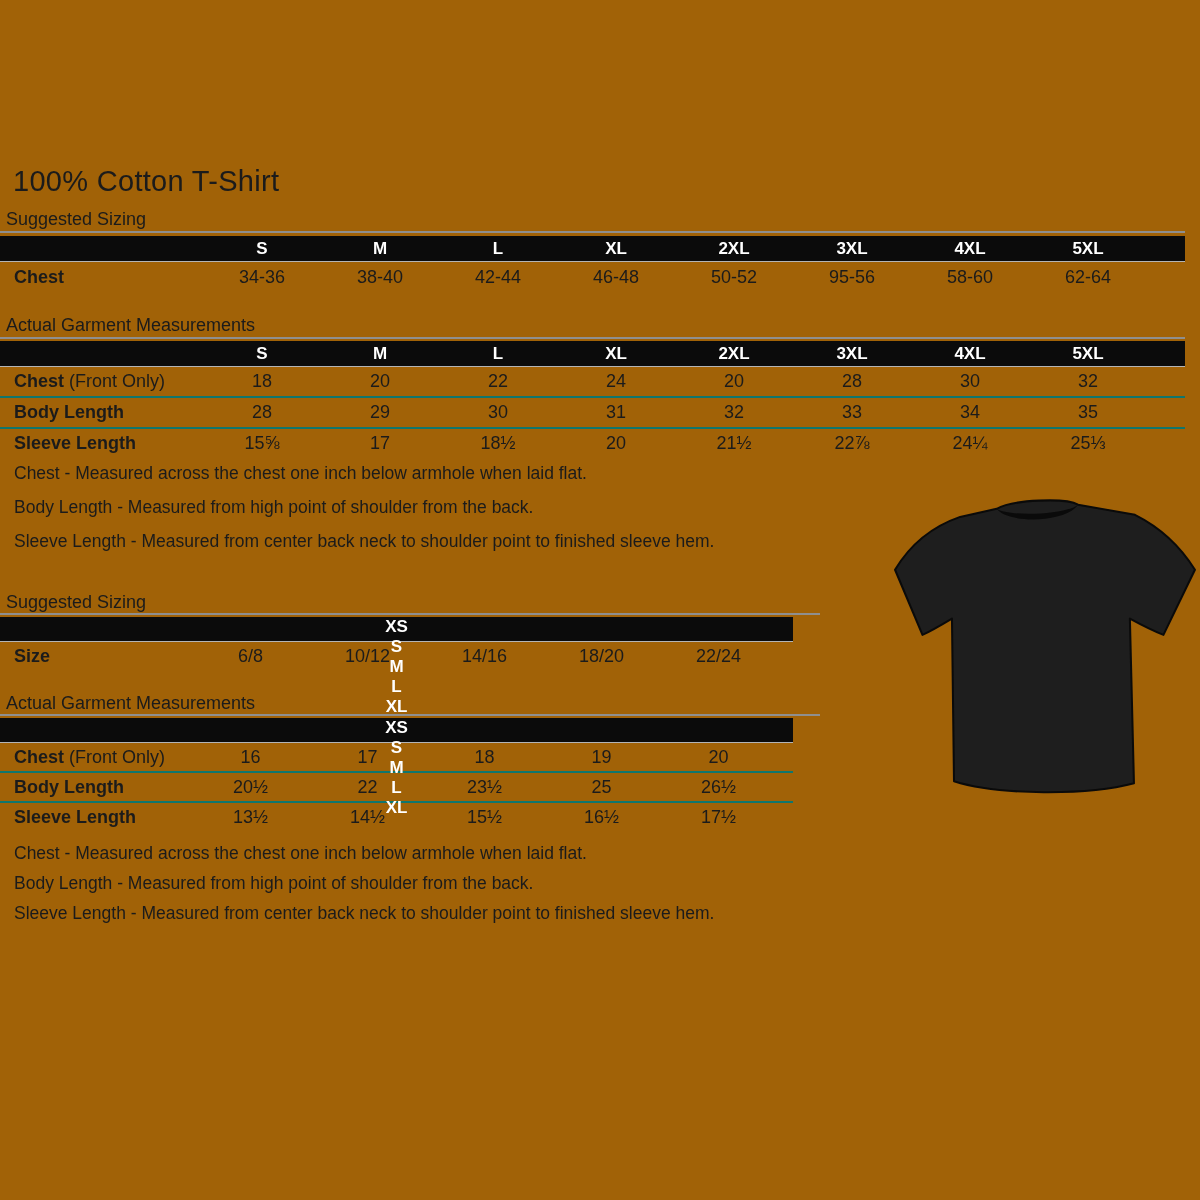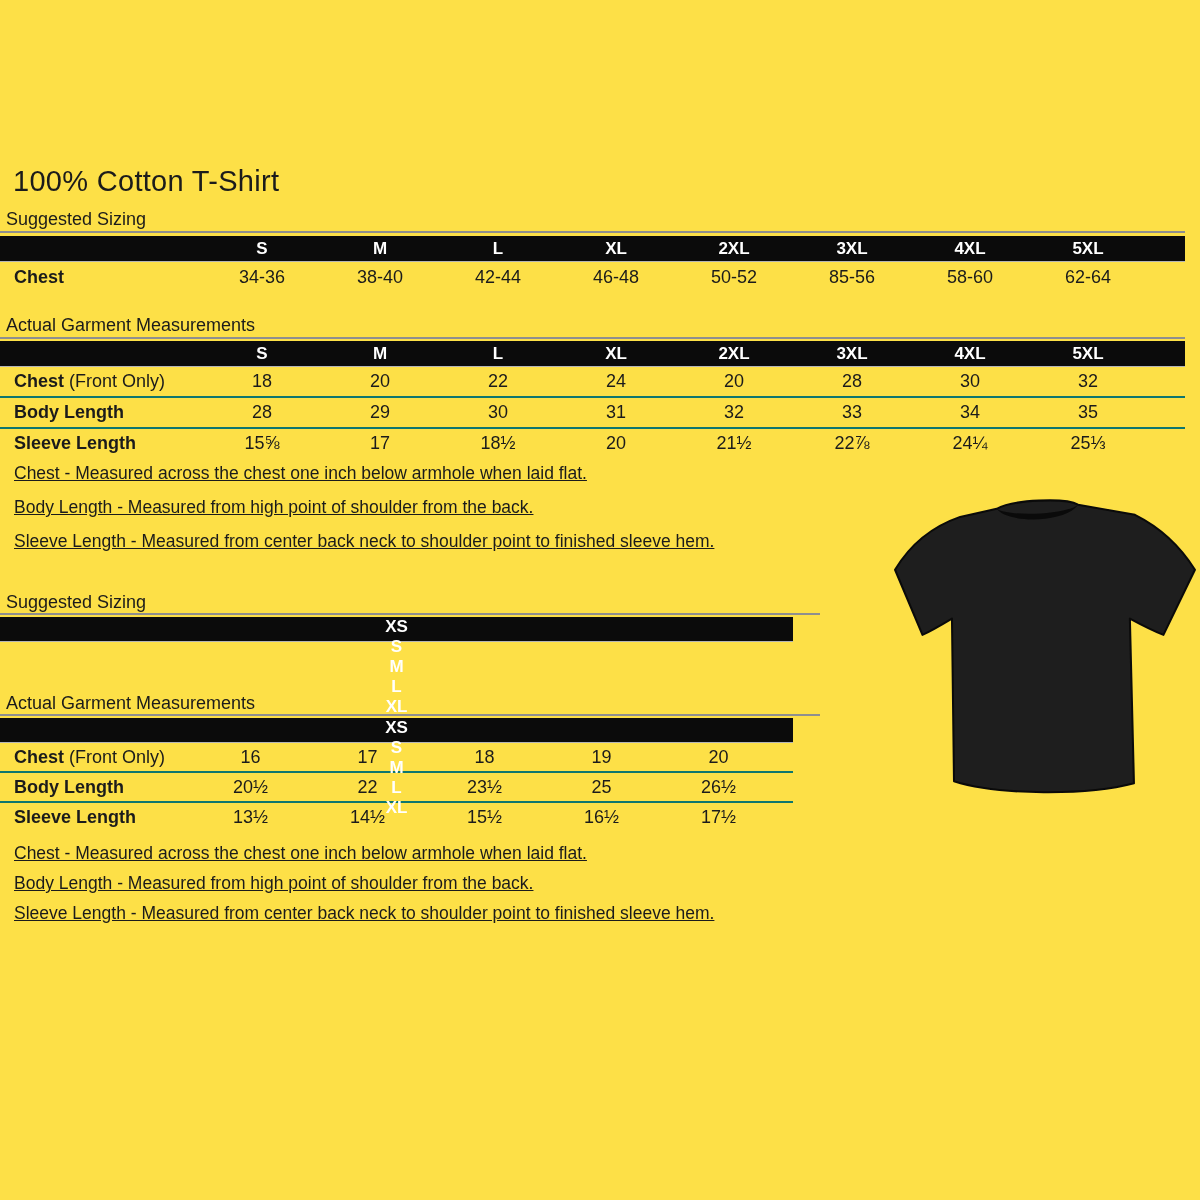--- a/index.html
+++ b/index.html
@@ -1,17 +1,17 @@
 <!DOCTYPE html>
 <html><head>
 <meta charset="utf-8">
 <style>
   html,body{margin:0;padding:0;background:#fff;}
   .page{
-    position:relative;width:1200px;height:1200px;background:#fde047;
+    position:relative;width:1200px;height:1200px;background:#a16207;
     font-family:"Liberation Sans",sans-serif;color:#1b1b1b;overflow:hidden;
   }
   .title{position:absolute;left:13px;top:165px;font-size:29px;font-weight:500;letter-spacing:.3px;}
   .banner{
     position:absolute;left:346px;top:166px;width:558px;height:40px;background:#0b0b0b;
     display:flex;align-items:center;justify-content:center;color:#fff;font-weight:700;
     font-size:28px;letter-spacing:6px;border:1px solid #000;box-sizing:border-box;
   }
   .sec-label{position:absolute;left:6px;font-size:18px;}
   .rule{position:absolute;left:0;height:2px;background:#8f8f8f;}
@@ -22,21 +22,21 @@
   .trow{display:flex;align-items:center;font-size:18px;}
   .adult .trow{height:29px;}
   .youth .trow{height:28px;}
   .trow + .trow{border-top:2px solid #0f766e;}
   .lc{box-sizing:border-box;padding-left:14px;text-align:left;}
   .adult .lc{width:203px;}
   .adult .c{width:118px;text-align:center;}
   .youth .lc{width:192px;}
   .youth .c{width:117px;text-align:center;}
   .b{font-weight:700;}
-  .notes{position:absolute;left:14px;font-size:17.5px;text-decoration:underline;}
+  .notes{position:absolute;left:14px;font-size:17.5px;}
   .note{margin-bottom:14px;line-height:20px;}
   .notes.lower .note{margin-bottom:11px;line-height:19px;}
   .youth-title{position:absolute;left:5px;top:549px;font-size:28px;font-weight:700;}
   .tshirt{position:absolute;left:893px;top:490px;width:305px;height:310px;}
 </style>
 </head>
 <body>
 
 <div class="page">
 
@@ -57,21 +57,21 @@
       <div class="c">4XL</div>
       <div class="c">5XL</div>
     </div>
     <div class="trow" style="height:30px">
       <div class="lc"><span class="b">Chest</span><span></span></div>
       <div class="c">34-36</div>
       <div class="c">38-40</div>
       <div class="c">42-44</div>
       <div class="c">46-48</div>
       <div class="c">50-52</div>
-      <div class="c">85-56</div>
+      <div class="c">95-56</div>
       <div class="c">58-60</div>
       <div class="c">62-64</div>
     </div>
   </div>
 
   <div class="sec-label" style="top:315px">Actual Garment Measurements</div>
   <div class="rule" style="top:337px;width:1185px"></div>
 
   <div class="sizing-table adult" style="top:341px;width:1185px">
     <div class="thead">
@@ -131,20 +131,28 @@
   <div class="rule" style="top:613px;width:820px"></div>
 
   <div class="sizing-table youth" style="top:617px;width:793px">
     <div class="thead">
       <div class="lc"></div>
       <div class="c">XS</div>
       <div class="c">S</div>
       <div class="c">M</div>
       <div class="c">L</div>
       <div class="c">XL</div>
+    </div>
+    <div class="trow">
+      <div class="lc"><span class="b">Size</span><span></span></div>
+      <div class="c">6/8</div>
+      <div class="c">10/12</div>
+      <div class="c">14/16</div>
+      <div class="c">18/20</div>
+      <div class="c">22/24</div>
     </div>
   </div>
 
   <div class="sec-label" style="top:693px">Actual Garment Measurements</div>
   <div class="rule" style="top:714px;width:820px"></div>
 
   <div class="sizing-table youth" style="top:718px;width:793px">
     <div class="thead">
       <div class="lc"></div>
       <div class="c">XS</div>

